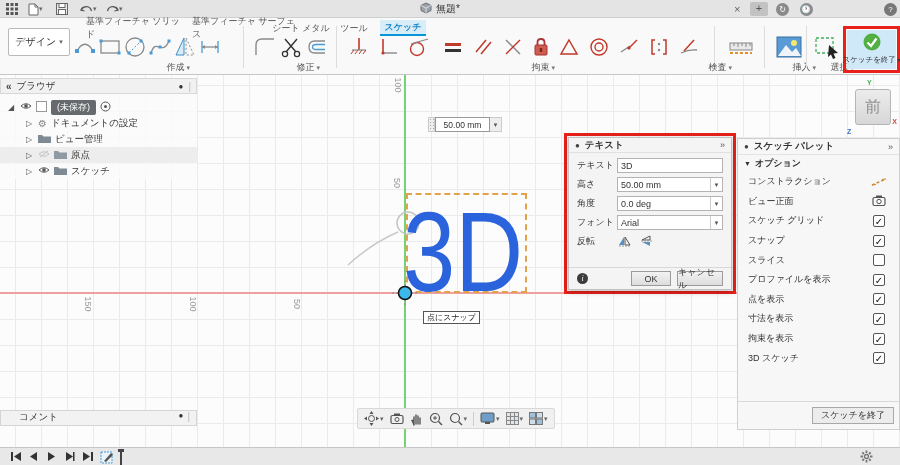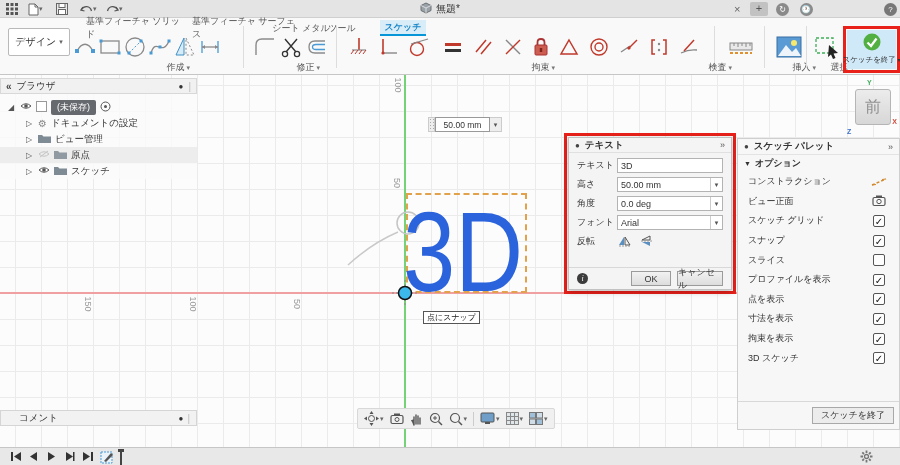--- a/index.html
+++ b/index.html
@@ -74,21 +74,21 @@
   #pal-header { height:16px; display:flex; align-items:center; gap:5px; padding:0 6px; border-bottom:1px solid #e3e3e3; }
   #pal-section { height:17px; display:flex; align-items:center; gap:4px; padding:0 6px; font-weight:bold; font-size:9px; }
   .pal-row { height:19.6px; display:flex; align-items:center; padding:0 10px; font-size:9px; color:#333; }
   .pal-ctrl { margin-left:auto; width:20px; display:flex; justify-content:center; }
   .cb { width:12px; height:12px; border:1px solid #555; border-radius:2px; background:#fdfdfd; font-size:10px; line-height:11px; text-align:center; color:#111; }
   .cb.checked::after { content:"✓"; font-weight:bold; }
   #pal-finish { position:absolute; right:5px; bottom:5px; height:17px; padding:0 8px; border:1px solid #a8a8a8; background:#ececec; font-size:9px; display:flex; align-items:center; }
   #pal-divider { position:absolute; left:0; bottom:27px; width:100%; height:1px; background:#d8d8d8; }
 
   
-  #comments { position:absolute; left:0; top:335px; width:197px; height:16px; background:#f2f2f2; border:1px solid #d5d5d5; display:flex; align-items:center; padding:0 6px; }
+  #comments { position:absolute; left:0; top:335px; width:197px; height:16px; background:#f2f2f2; border:1px solid #d5d5d5; display:flex; padding:0 6px; }
   #navbar { position:absolute; left:357px; top:333px; height:21px; background:#f0f0f0; border:1px solid #d8d8d8; border-radius:2px; display:flex; align-items:center; padding:0 6px; gap:6px; }
   .nav-ic { display:flex; align-items:center; gap:1px; }
   .nav-div { width:1px; height:14px; background:#ccc; }
 
   
   #footer { position:absolute; left:0; top:447px; width:900px; height:18px; background:#e8e8e8; border-top:1px solid #c6c6c6; }
   .tl-ic { position:absolute; top:3px; }
 </style>
 </head>
 <body>
@@ -163,21 +163,21 @@
 
   <div id="ribbon">
     <div id="design-btn">
       <span>デザイン</span>
         <span class="caret">▾</span>
     </div>
 
     <div class="rtab" style="left:86px;width:100px">基準フィーチャ ソリッド</div>
     <div class="rtab" style="left:192px;width:106px">基準フィーチャ サーフェス</div>
     <div class="rtab" style="left:272px;width:58px">シート メタル</div>
-    <div class="rtab" style="left:322px;width:40px">ツール</div>
+    <div class="rtab" style="left:334px;width:40px">ツール</div>
     <div class="rtab active" style="left:380px;width:46px">スケッチ</div>
 
     <div class="tbtn" style="left:72px">
         <svg width="24" height="24">
           <path d="M4 16 C9 7 15 7 20 16" fill="none" stroke="#8a8a8a" stroke-width="1.3"></path>
           <rect x="2" y="14" width="4" height="4" fill="#4a9bd5"></rect>
           <rect x="18" y="14" width="4" height="4" fill="#4a9bd5"></rect>
         </svg>
       </div>
     <div class="tbtn" style="left:97px">

